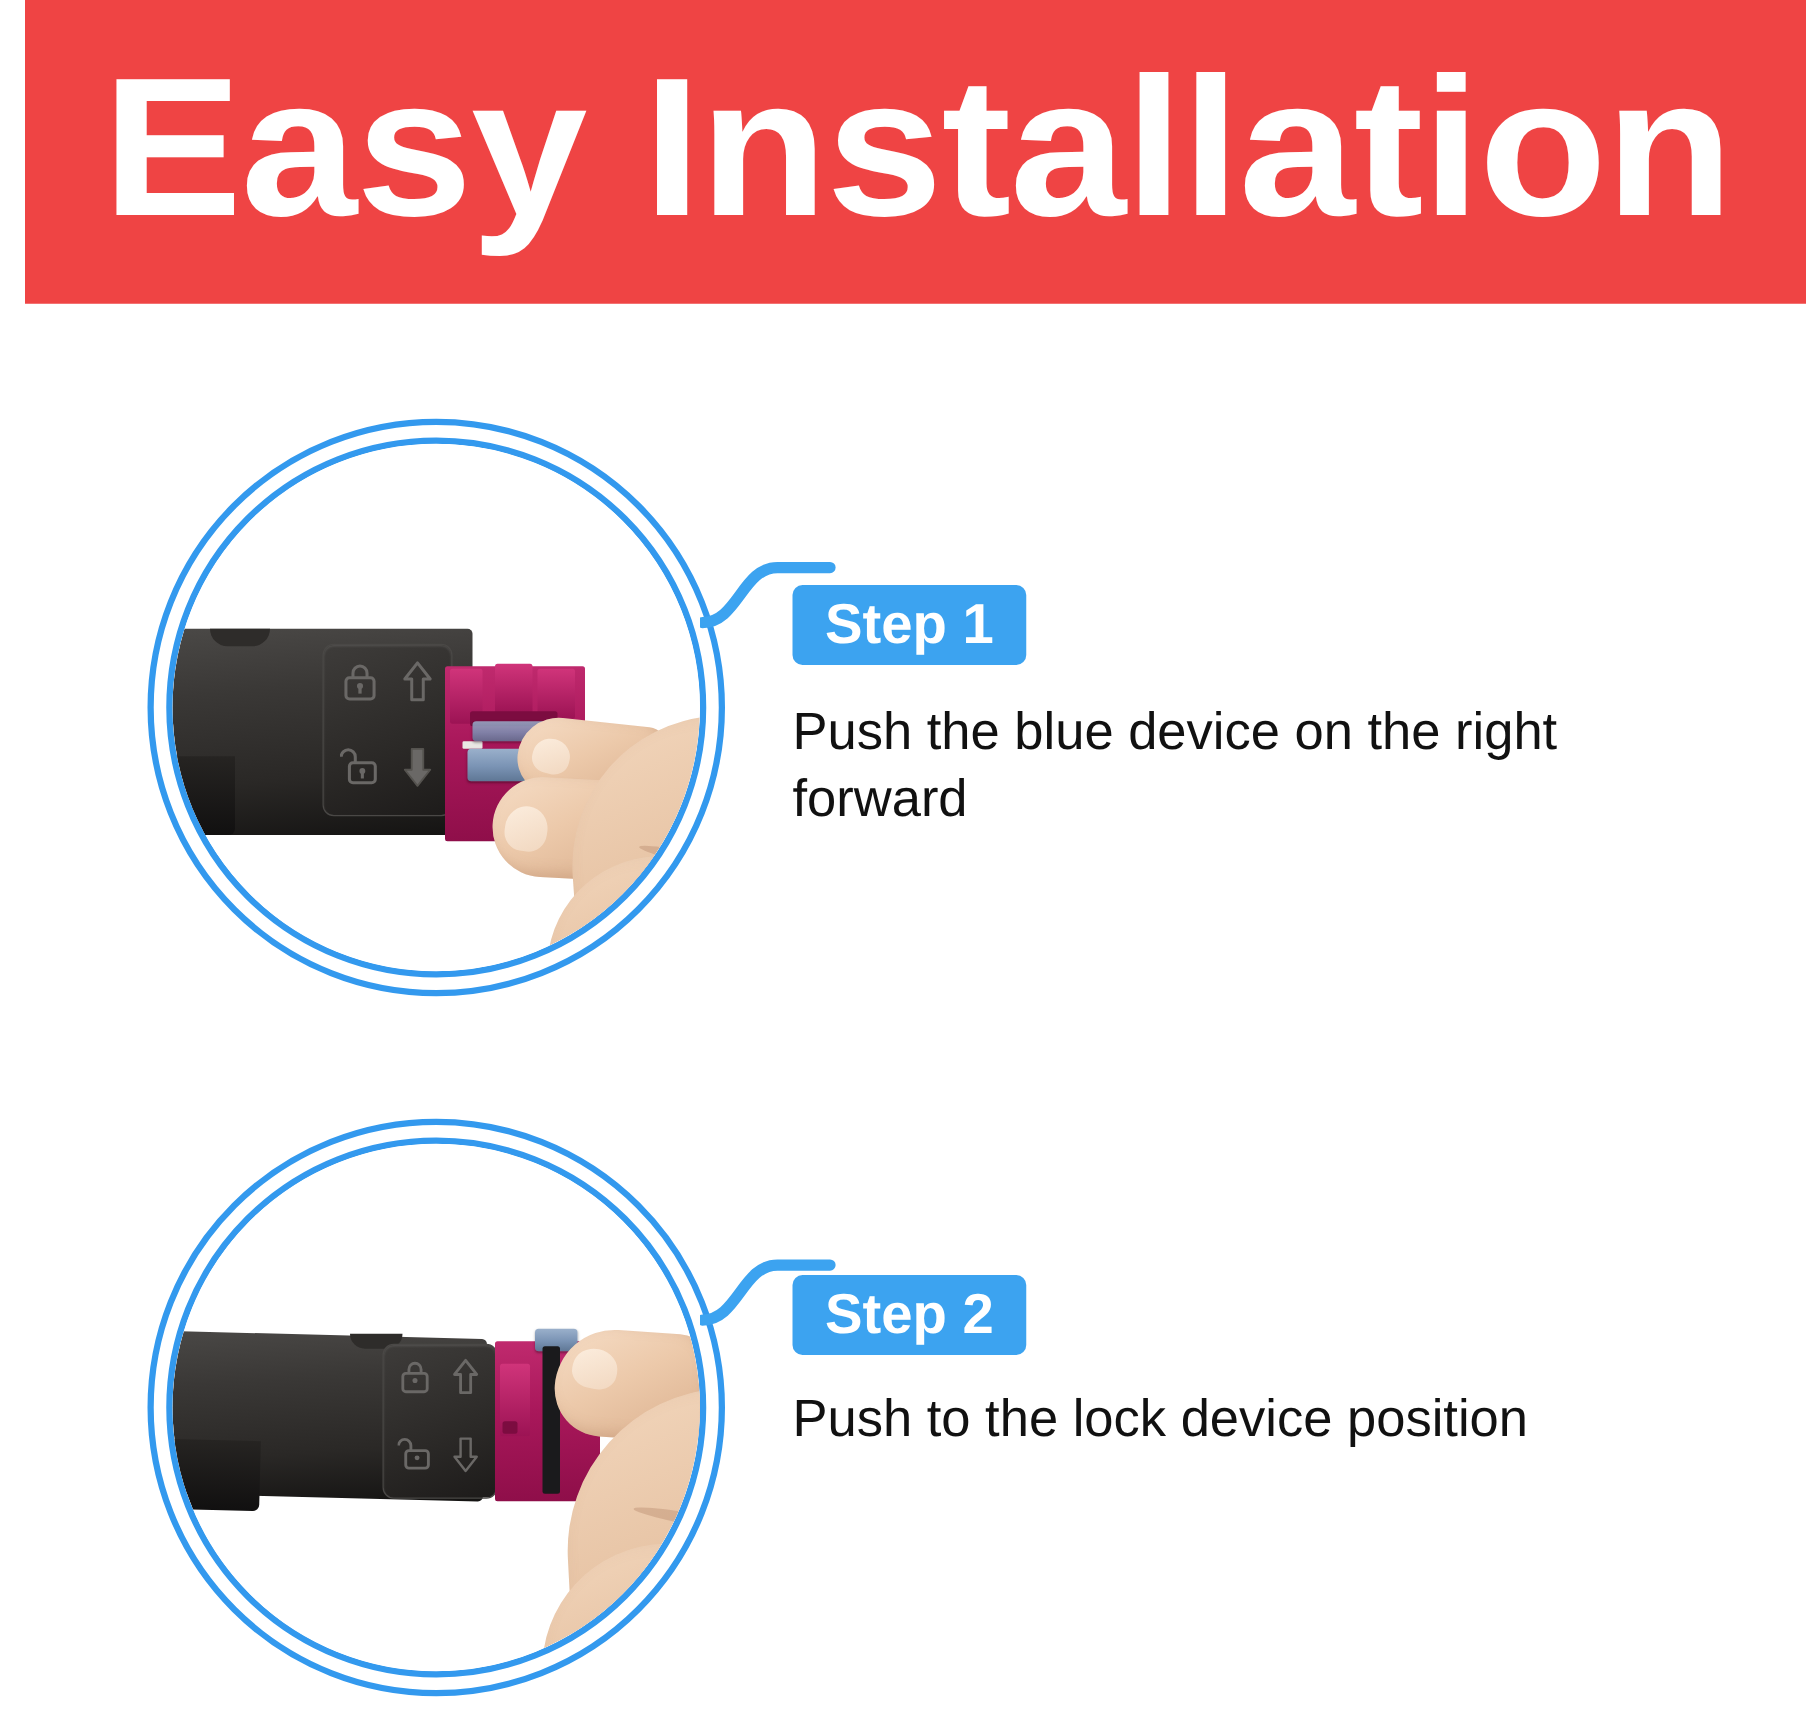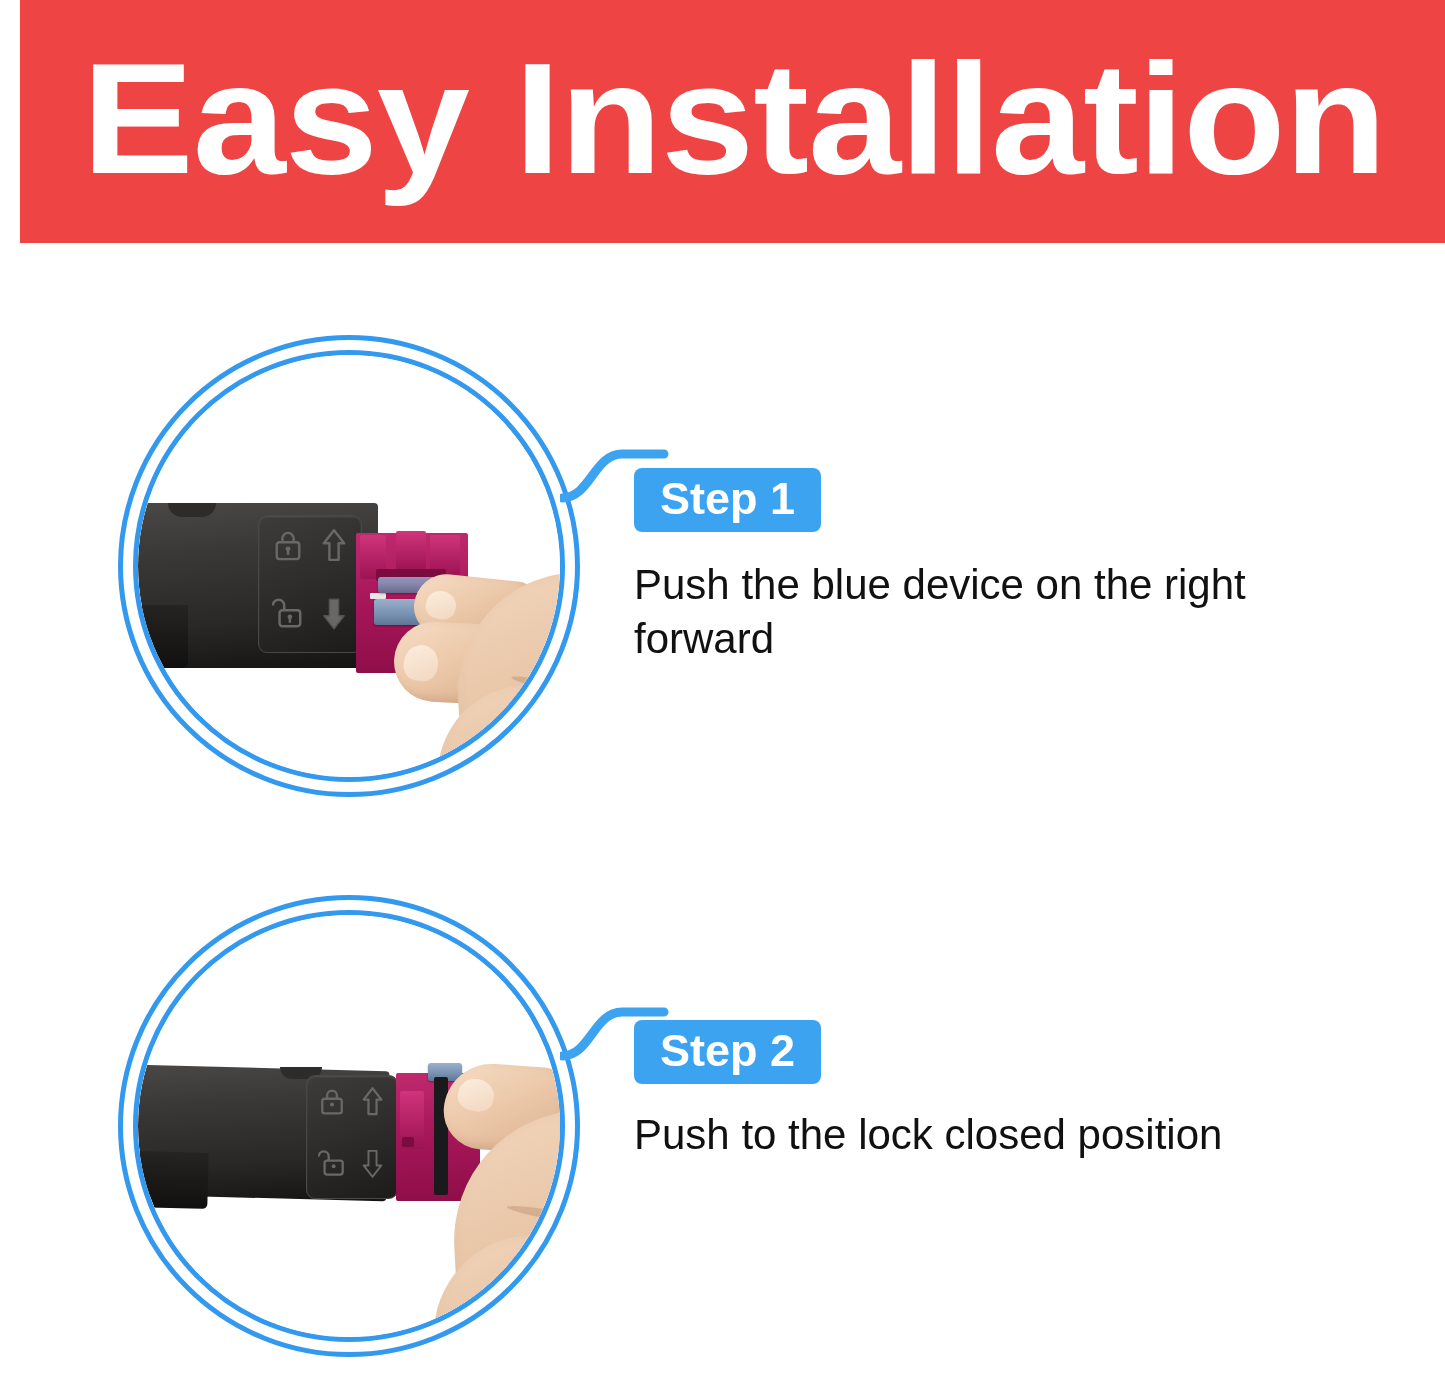--- a/index.html
+++ b/index.html
@@ -384,16 +384,16 @@
     <div class="connector">
       <svg width="110" height="70" viewBox="0 0 110 70" aria-hidden="true">
         <path d="M2 58 C 30 58, 34 14, 62 14 L 104 14" fill="none" stroke="#3CA3F0" stroke-width="9" stroke-linecap="round"></path>
       </svg>
     </div>
 
     <div class="step-badge">
       <span class="step-badge-label">Step 2</span>
     </div>
 
-    <div class="step-desc">Push to the lock closed position</div>
+    <div class="step-desc">Push to the lock device position</div>
   </div>
 
 </div>
 
 </body></html>

